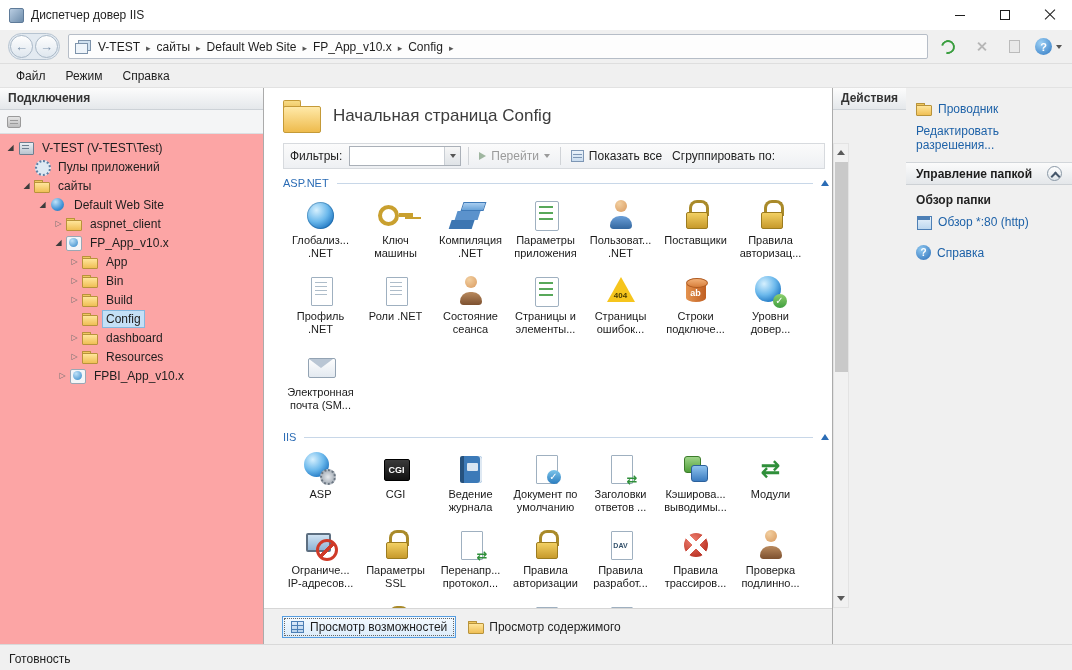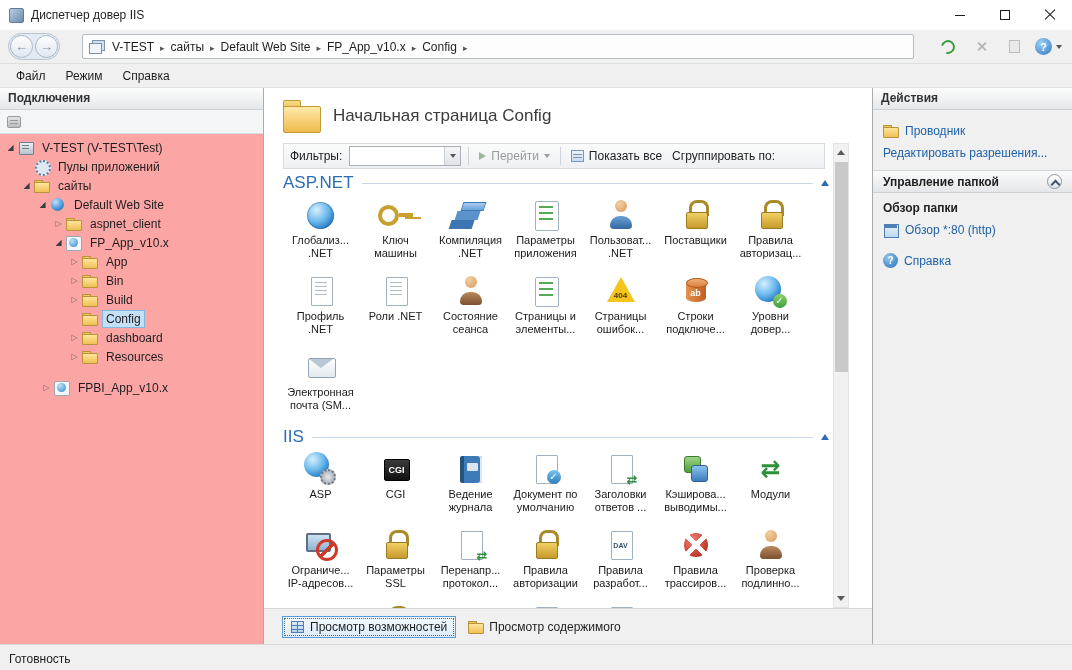--- a/index.html
+++ b/index.html
@@ -16,21 +16,21 @@
   .win-controls{display:flex;height:30px}
   .wc{width:45px;height:30px;display:flex;align-items:center;justify-content:center}
   .wc-min i{display:block;width:10px;height:1px;background:#1e1e1e}
   .wc-max i{display:block;width:10px;height:10px;border:1px solid #1e1e1e}
   .wc-close i{position:relative;display:block;width:12px;height:12px}
   .wc-close i::before,.wc-close i::after{content:"";position:absolute;left:-1px;top:5px;width:14px;height:1px;background:#1e1e1e}
   .wc-close i::before{transform:rotate(45deg)}
   .wc-close i::after{transform:rotate(-45deg)}
 
   
-  .addressbar{height:34px;display:flex;align-items:center;gap:22px;padding:0 10px 0 8px;
+  .addressbar{height:34px;display:flex;align-items:center;gap:8px;padding:0 10px 0 8px;
               background:#f0f0f0;border-bottom:1px solid #dedede}
   .nav-pill{display:flex;align-items:center;gap:2px;background:#e3eaf1;border:1px solid #b7c4d1;border-radius:14px;padding:1px;flex:none}
   .nav-btn{width:23px;height:23px;border-radius:50%;background:linear-gradient(#fefefe,#dfe7ef);
            border:1px solid #a9b8c7;display:flex;align-items:center;justify-content:center;color:#7d93ab;font-size:13px}
   .nav-back::before{content:"←"} .nav-fwd::before{content:"→"}
   .crumb-field{flex:1;height:25px;background:#fdfdfd;border:1px solid #b6bdc7;border-radius:2px;
                display:flex;align-items:center;padding:0 6px;overflow:hidden;white-space:nowrap}
   .bc-node-icon{width:15px;height:13px;position:relative;margin-right:5px;flex:none}
   .bc-node-icon::before{content:"";position:absolute;left:3px;top:0;width:11px;height:9px;background:#cfe0ef;border:1px solid #7d93ab}
   .bc-node-icon::after{content:"";position:absolute;left:0;top:3px;width:11px;height:9px;background:#eef4fa;border:1px solid #7d93ab}
@@ -100,21 +100,21 @@
   .combo-btn::before{content:"";border-left:3px solid transparent;border-right:3px solid transparent;border-top:4px solid #555}
   .fb-btn{display:flex;align-items:center;gap:5px;padding:2px 3px;white-space:nowrap}
   .fb-btn.disabled{color:#9a9a9a}
   .go-icon{width:0;height:0;border-top:4px solid transparent;border-bottom:4px solid transparent;border-left:7px solid #9fb6a0}
   .dd-sm{width:0;height:0;border-left:3px solid transparent;border-right:3px solid transparent;border-top:4px solid #9a9a9a}
   .showall-icon{width:13px;height:12px;border:1px solid #7d96b5;background:linear-gradient(#eaf2fa,#c9dcef);position:relative}
   .showall-icon::before{content:"";position:absolute;left:1px;right:1px;top:3px;height:1px;background:#7d96b5;box-shadow:0 3px 0 #7d96b5}
 
   .features-scroll{position:absolute;left:0;right:16px;top:26px;bottom:0;overflow:hidden}
   .sec-h{height:20px;margin:4px 0 2px;display:flex;align-items:center;gap:8px}
-  .sec-t{color:#2b6cb5;font-size:17px}
+  .sec-t{color:#2b6cb5;font-size:11px}
   .sec-line{flex:1;height:1px;background:#c8d7e8}
   .sec-arr{width:0;height:0;border-left:4px solid transparent;border-right:4px solid transparent;border-bottom:6px solid #2b6cb5;margin-right:4px}
   .grid{display:grid;grid-template-columns:repeat(7,75px);grid-auto-rows:76px}
   .tile{text-align:center;padding-top:3px}
   .tl{display:block;font-size:11px;line-height:13px;margin-top:2px;padding:0 2px;color:#1a1a1a}
 
   
   .fi{position:relative;display:flex;align-items:center;justify-content:center;width:36px;height:34px;margin:0 auto}
   .fi-globe::before{content:"";width:27px;height:27px;border-radius:50%;
      background:radial-gradient(circle at 35% 30%,#d6f0fe 0%,#6cb9ec 45%,#2279c4 78%,#175f9e);box-shadow:inset 0 0 0 1px rgba(18,76,130,.35)}
@@ -190,21 +190,21 @@
   .vtab.active{background:linear-gradient(#f4faff,#dcecfa);border:1px solid #569de0;outline:1px dotted #666;outline-offset:-3px;padding:3px 8px}
   .vti{position:relative;flex:none}
   .vti-features-view{width:13px;height:12px;border:1px solid #4d7fb5;background:linear-gradient(#dceafa,#b7d2ec)}
   .vti-features-view::before{content:"";position:absolute;left:0;right:0;top:3px;height:1px;background:#4d7fb5;box-shadow:0 4px 0 #4d7fb5}
   .vti-features-view::after{content:"";position:absolute;left:5px;top:0;bottom:0;width:1px;background:#4d7fb5}
   .vti-content-view{width:15px;height:12px}
   .vti-content-view::before{content:"";position:absolute;left:0;top:0;width:7px;height:4px;background:#f0c860;border:1px solid #b8933b;border-bottom:none;border-radius:1px 1px 0 0}
   .vti-content-view::after{content:"";position:absolute;left:0;top:2px;width:14px;height:9px;background:linear-gradient(#ffe59a,#efbf55);border:1px solid #b8933b;border-radius:1px}
 
   
-  .right-panel{width:200px;flex:none;display:flex;flex-direction:column;border-left:1px solid #ababab;background:#f0f0f0}
+  .right-panel{width:240px;flex:none;display:flex;flex-direction:row;border-left:1px solid #ababab;background:#f0f0f0}
   .actions-list{padding:6px 10px;overflow:hidden}
   .act-row{display:flex;align-items:center;gap:6px;margin:8px 0}
   .act-link{color:#1e62a8}
   .act-head{font-weight:700;color:#222}
   .act-row:last-child{margin-top:16px}
   .act-sec{margin:10px -10px 6px;padding:3px 10px;background:linear-gradient(#fbfbfb,#e4e7ea);
            border-top:1px solid #d2d6da;border-bottom:1px solid #cdd1d5;font-weight:700;display:flex;align-items:center;justify-content:space-between}
   .act-collapse{width:15px;height:15px;border-radius:50%;border:1px solid #8a98a6;background:linear-gradient(#fff,#dfe5ea);position:relative;flex:none}
   .act-collapse::before{content:"";position:absolute;left:4px;top:6px;width:5px;height:5px;border-left:2px solid #44566a;border-top:2px solid #44566a;transform:rotate(45deg)}
   .ai{width:16px;height:14px;position:relative;flex:none}
@@ -334,21 +334,21 @@
           <div class="tree-row" style="padding-left: 68px;">
             <span class="tw tw-col"></span>
             <span class="ti ti-folder"></span>
             <span class="tree-label">dashboard</span>
           </div>
           <div class="tree-row" style="padding-left: 68px;">
             <span class="tw tw-col"></span>
             <span class="ti ti-folder"></span>
             <span class="tree-label">Resources</span>
           </div>
-          <div class="tree-row" style="padding-left: 40px; margin-top: 12px;">
+          <div class="tree-row" style="padding-left: 56px;">
             <span class="tw tw-col"></span>
             <span class="ti ti-app"></span>
             <span class="tree-label">FPBI_App_v10.x</span>
           </div>
         </div>
     </div>
 
     <div class="center">
       <div class="feature-header">
         <span class="big-folder"></span>

